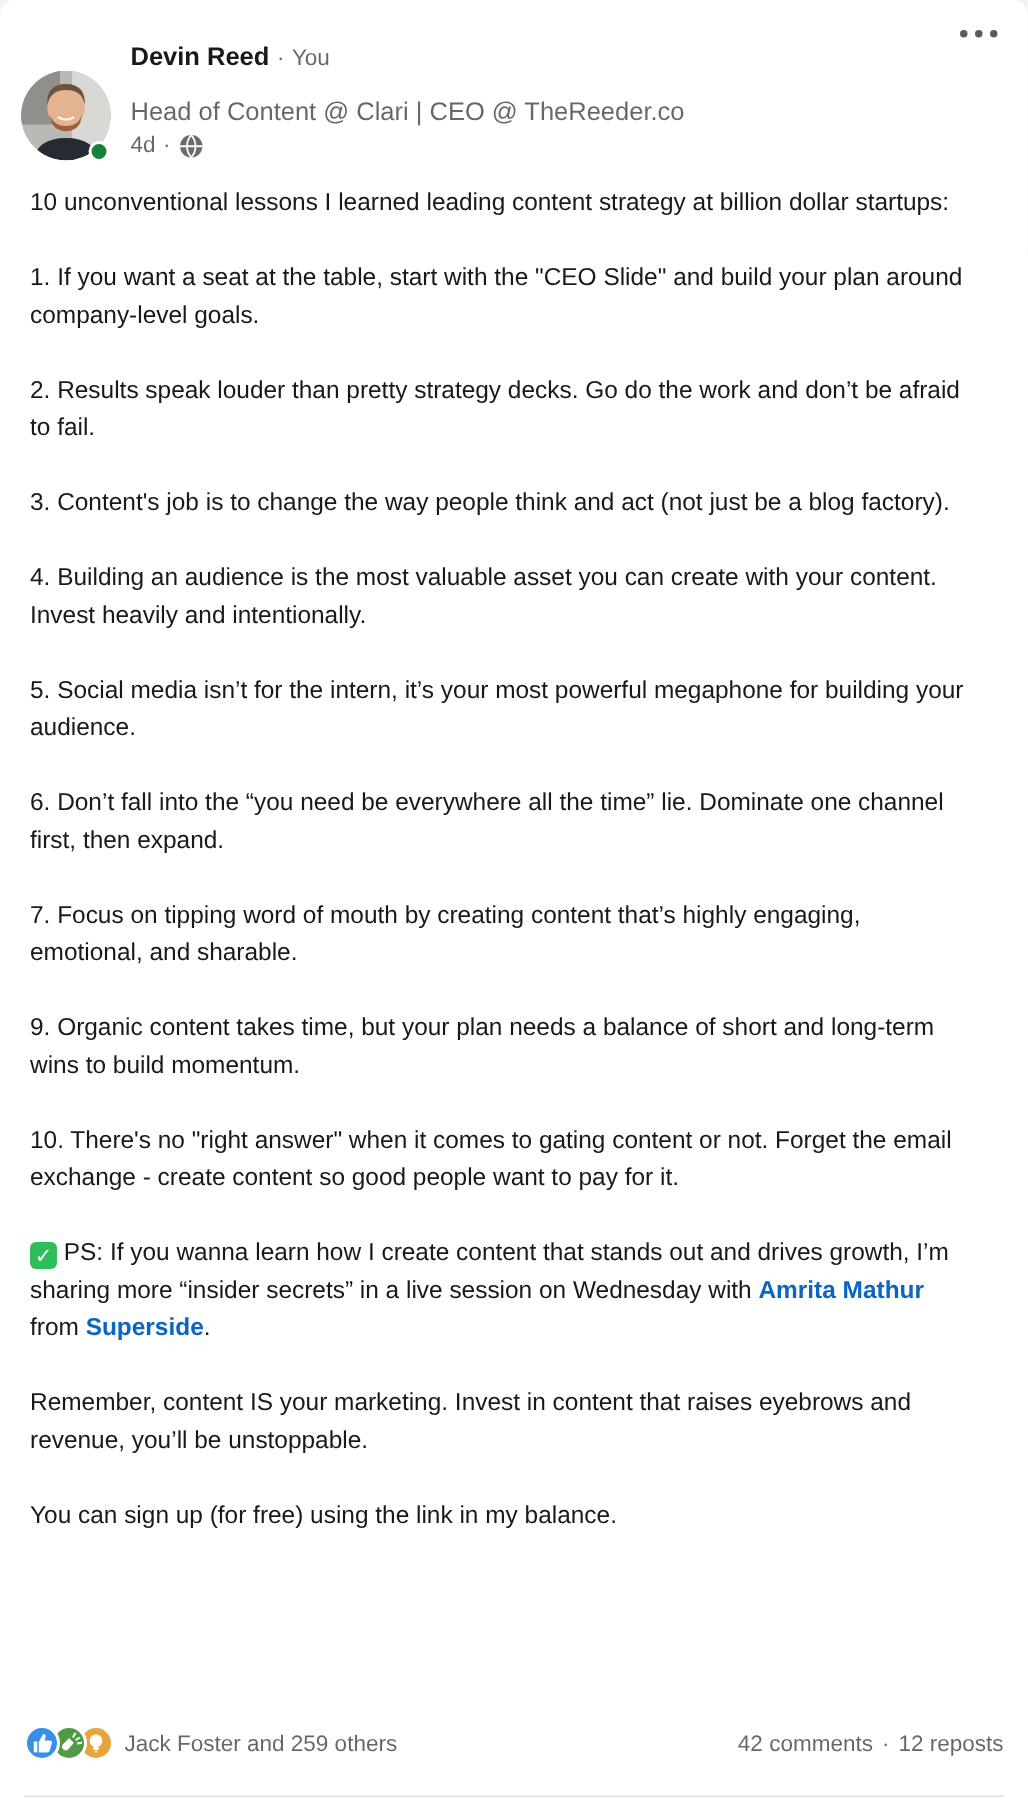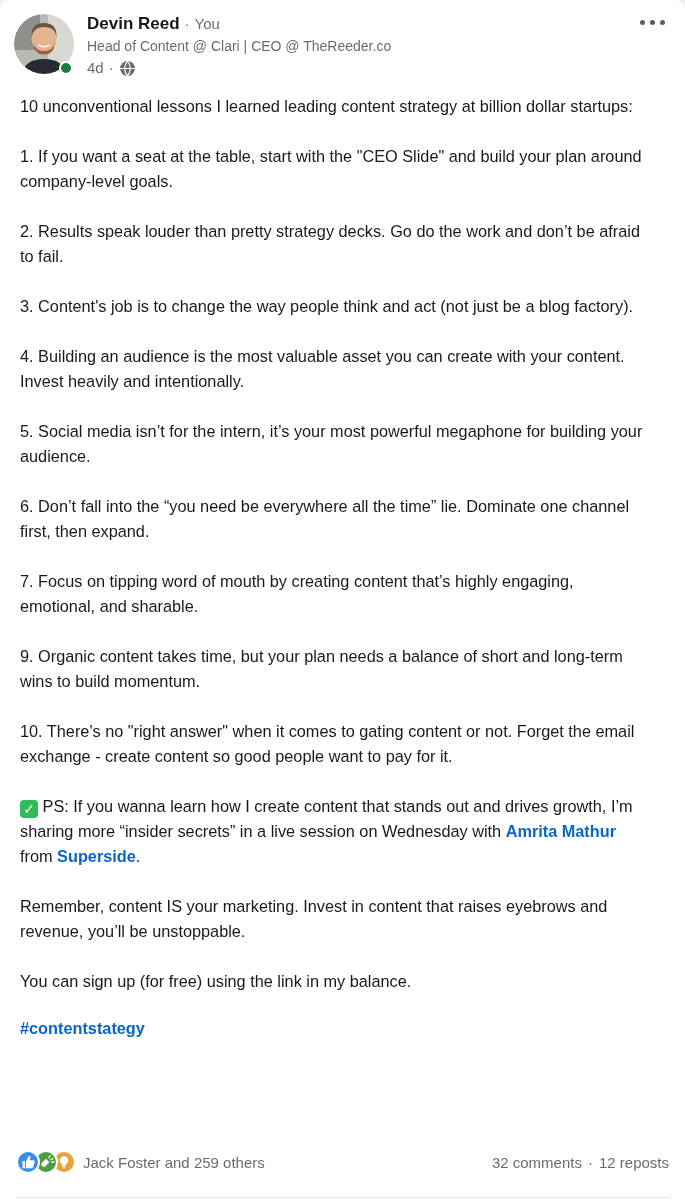--- a/index.html
+++ b/index.html
@@ -16,37 +16,37 @@
     position: relative;
     width: 685px;
     height: 1200px;
     background: #ffffff;
     border-radius: 10px 10px 0 0;
   }
 
   
   .post-header {
     display: flex;
-    align-items: center;
-    padding: 10px 16px 0 14px;
+    align-items: flex-end;
+    padding: 24px 16px 0 14px;
   }
   .avatar-wrap { position: relative; width: 60px; height: 60px; flex: 0 0 auto; cursor: pointer; }
   .avatar { width: 60px; height: 60px; border-radius: 50%; overflow: hidden; display: block; }
   .presence-dot {
     position: absolute; right: 1px; bottom: -1px;
     width: 14px; height: 14px; border-radius: 50%;
     background: #188038; border: 2.5px solid #fff;
   }
   .header-meta { margin-left: 13px; padding-top: 3px; min-width: 0; }
   .name-row { display: flex; align-items: baseline; line-height: 21px; }
   .author-name { font-size: 17px; font-weight: 700; color: rgba(0,0,0,0.9); cursor: pointer; }
   .name-sep { font-size: 15px; color: rgba(0,0,0,0.6); margin: 0 5px; }
   .you-label { font-size: 15px; color: rgba(0,0,0,0.6); }
   .headline {
-    font-size: 14px; color: rgba(0,0,0,0.6); line-height: 20px; margin-top: 2px;
+    font-size: 17px; color: rgba(0,0,0,0.6); line-height: 20px; margin-top: 16px;
     white-space: nowrap; overflow: hidden; text-overflow: ellipsis; max-width: 560px;
   }
   .time-row { display: flex; align-items: center; gap: 5px; margin-top: 2px;
     font-size: 15px; color: rgba(0,0,0,0.6); line-height: 20px; }
   .globe-icon { display: inline-flex; width: 17px; height: 17px; }
   .menu-button {
     position: absolute; top: 12px; right: 14px;
     display: flex; gap: 5px; padding: 8px 6px; cursor: pointer; border-radius: 50%;
   }
   .menu-button i { width: 5px; height: 5px; border-radius: 50%; background: #5b5b5b; }
@@ -152,23 +152,20 @@
       <p class="post-paragraph">5. Social media isn’t for the intern, it’s your most powerful megaphone for building your audience.</p>
       <p class="post-paragraph">6. Don’t fall into the “you need be everywhere all the time” lie. Dominate one channel first, then expand.</p>
       <p class="post-paragraph">7. Focus on tipping word of mouth by creating content that’s highly engaging, emotional, and sharable.</p>
       <p class="post-paragraph">9. Organic content takes time, but your plan needs a balance of short and long-term wins to build momentum.</p>
       <p class="post-paragraph">10. There's no "right answer" when it comes to gating content or not. Forget the email exchange - create content so good people want to pay for it.</p>
       <p class="post-paragraph"><span class="check-emoji">✓</span> PS: If you wanna learn how I create content that stands out and drives growth, I’m sharing more “insider secrets” in a live session on Wednesday with <a class="inline-link">Amrita Mathur</a> from <a class="inline-link">Superside</a>.</p>
       <p class="post-paragraph">Remember, content IS your marketing. Invest in content that raises eyebrows and revenue, you’ll be unstoppable.</p>
       <p class="post-paragraph">You can sign up (for free) using the link in my balance.</p>
     </div>
 
-  <div class="hashtag-row">
-    <a class="hashtag">#contentstategy</a>
-  </div>
 
   <div class="social-row">
     <span class="reaction-stack">
       <span class="reaction like">
         <svg viewBox="0 0 16 16">
           <path fill="#fff" d="M3.6 7.2h1.9V13H3.6z"></path>
           <path fill="#fff" d="M6.3 13V7.5l2.3-4.3c.8-.2 1.5.5 1.3 1.4l-.5 2h2.9c.7 0 1.2.7 1 1.4l-1.1 3.8c-.2.7-.8 1.2-1.5 1.2H6.3z"></path>
         </svg>
       </span>
       <span class="reaction celebrate">
@@ -180,19 +177,19 @@
       <span class="reaction insightful">
         <svg viewBox="0 0 16 16">
           <circle cx="8" cy="6.8" r="3.4" fill="#fff"></circle>
           <path d="M6.6 10h2.8v1.7H6.6z" fill="#fff"></path>
           <path d="M7.1 12.1h1.8v1H7.1z" fill="#f6dfae"></path>
         </svg>
       </span>
     </span>
     <span class="reactors-text">Jack Foster and 259 others</span>
     <span class="social-counts">
-      <span class="count">32 comments</span>
+      <span class="count">42 comments</span>
       <span>·</span>
       <span class="count">12 reposts</span>
     </span>
   </div>
   <div class="bottom-divider"></div>
 </div>
 
 </body></html>

